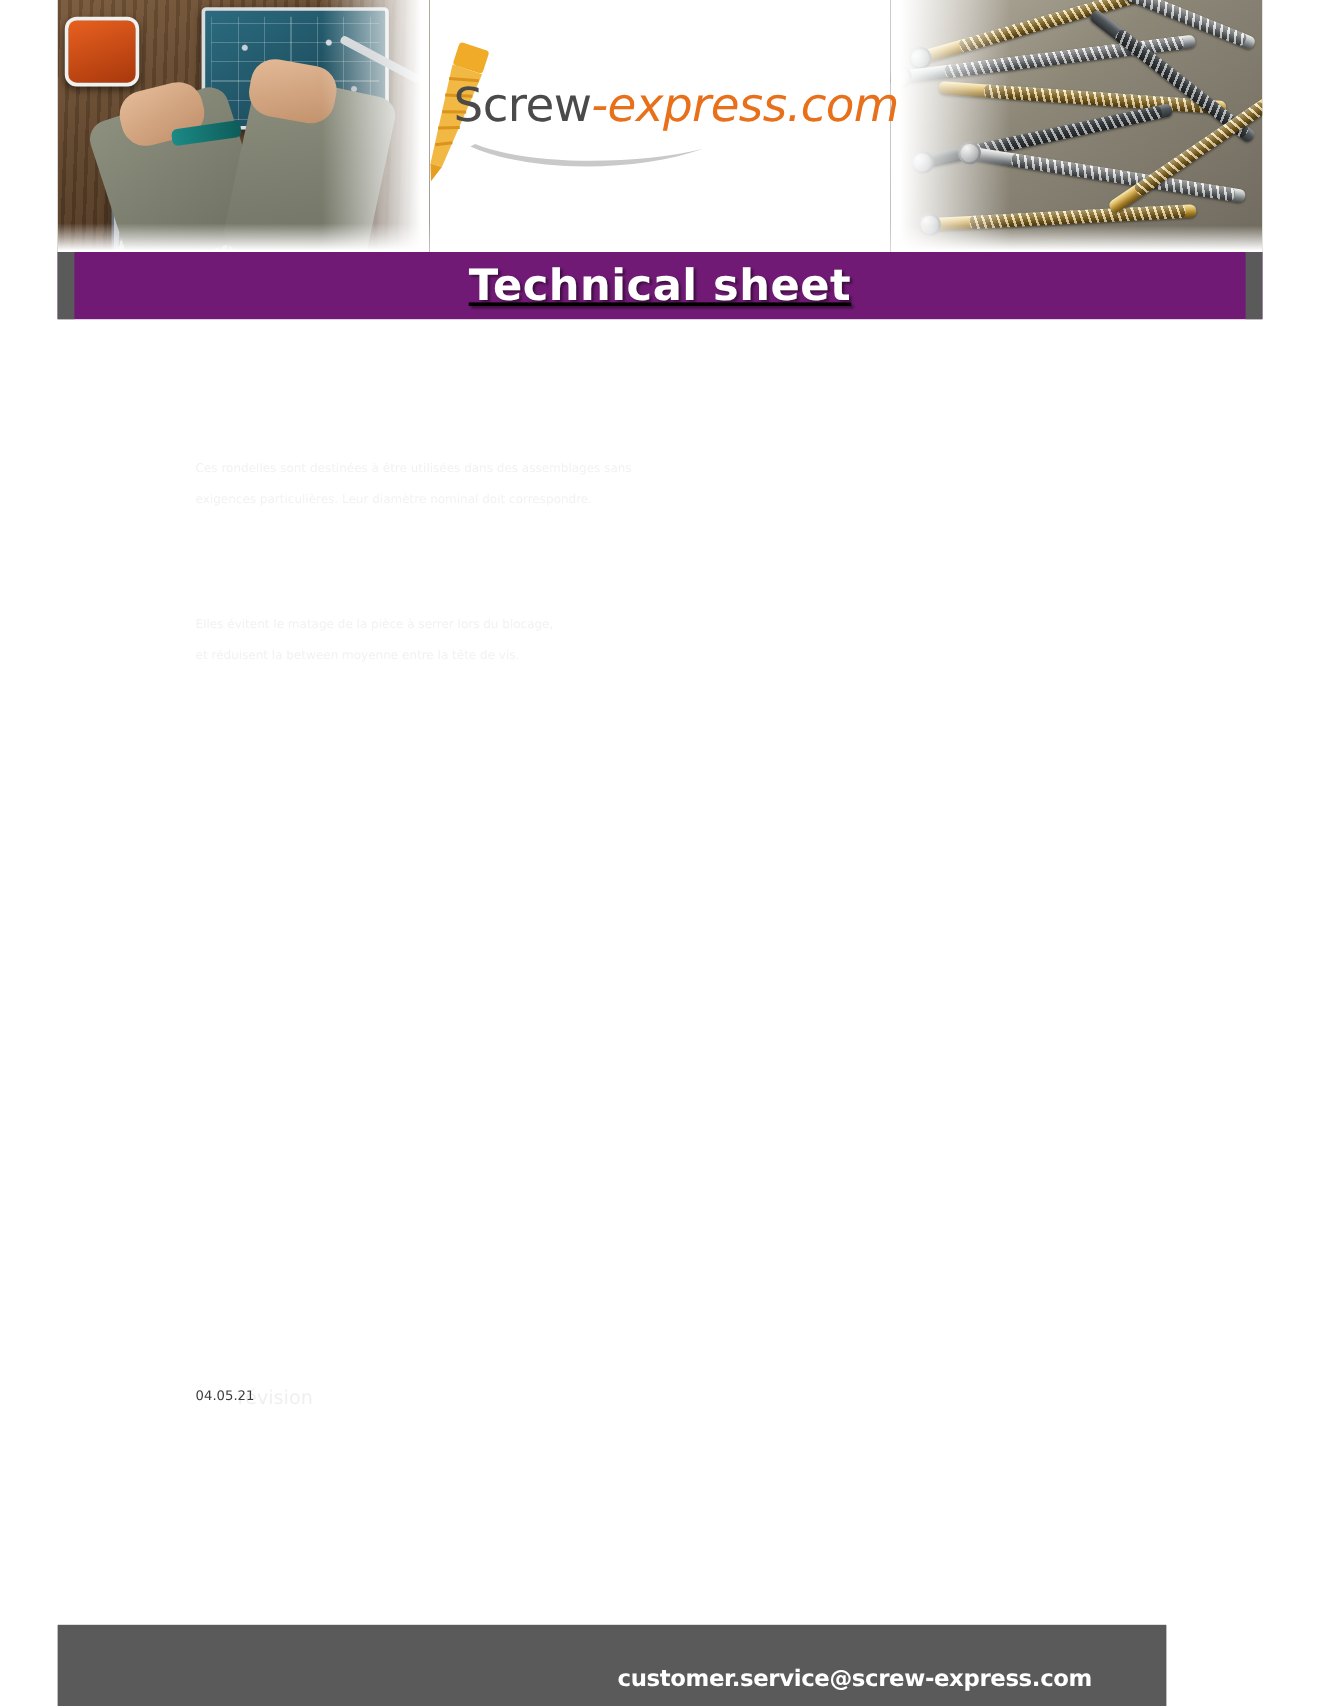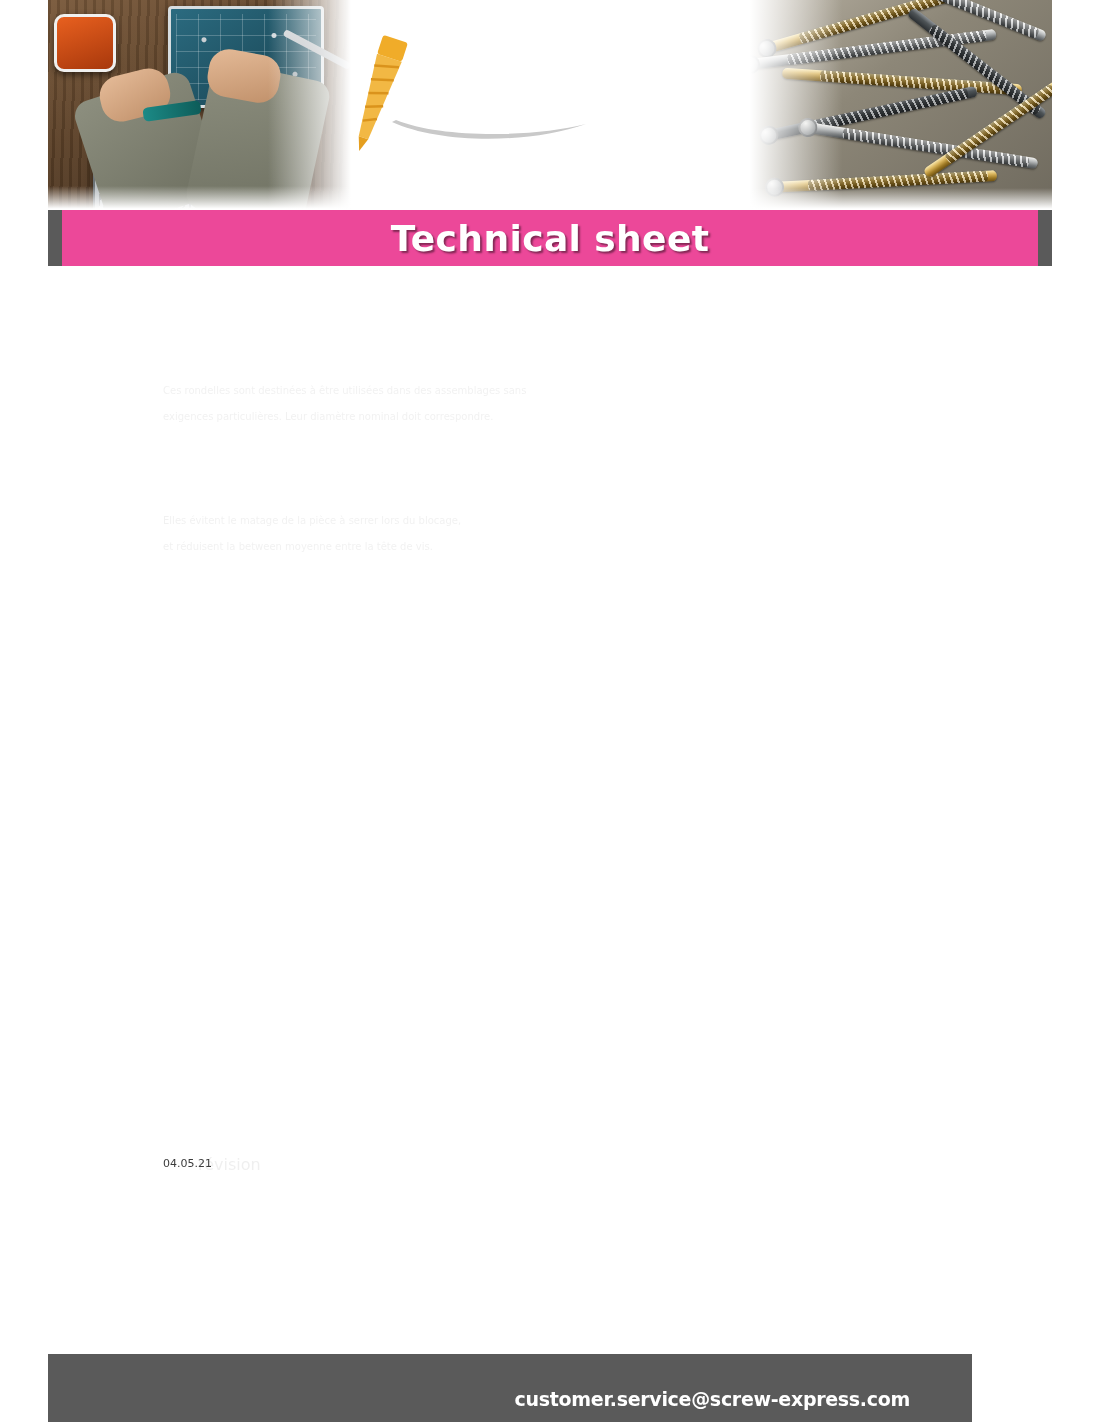--- a/index.html
+++ b/index.html
@@ -216,24 +216,25 @@
     opacity: .95;
   }
 
   
   .title-bar {
     position:absolute;
     left: 48px;
     top: 210px;
     width: 1004px;
     height: 56px;
-    background: #ec4899;
+    background: #701a75;
     display:flex;
     align-items:center;
     justify-content:center;
+    text-decoration:underline;
   }
   .title-text {
     color: #ffffff;
     font-family: "DejaVu Sans", sans-serif;
     font-weight: bold;
     font-size: 36px;
     letter-spacing: .4px;
     text-shadow: 2px 2px 2px rgba(0,0,0,.45);
   }
   .title-left-cap {
@@ -368,20 +369,23 @@
             <line x1="24" y1="54" x2="46" y2="48"></line>
             <line x1="26" y1="68" x2="45" y2="62"></line>
             <line x1="27" y1="82" x2="44" y2="76"></line>
             <line x1="29" y1="96" x2="42" y2="90"></line>
           </g>
         </g>
       </svg>
     </div>
 
     <div class="logo-wrap">
+      <div class="logo-text">
+        <span class="logo-screw">Screw</span><span class="logo-express">-express.com</span>
+      </div>
       <div class="logo-swoosh">
         <svg width="200" height="26" viewBox="0 0 200 26">
           <path d="M2 4 C 50 26, 140 26, 196 6 C 140 20, 50 20, 6 2 Z" fill="#c9c9c9"></path>
         </svg>
       </div>
     </div>
   </div>
 
   <div class="title-bar">
     <span class="title-text">Technical sheet</span>

